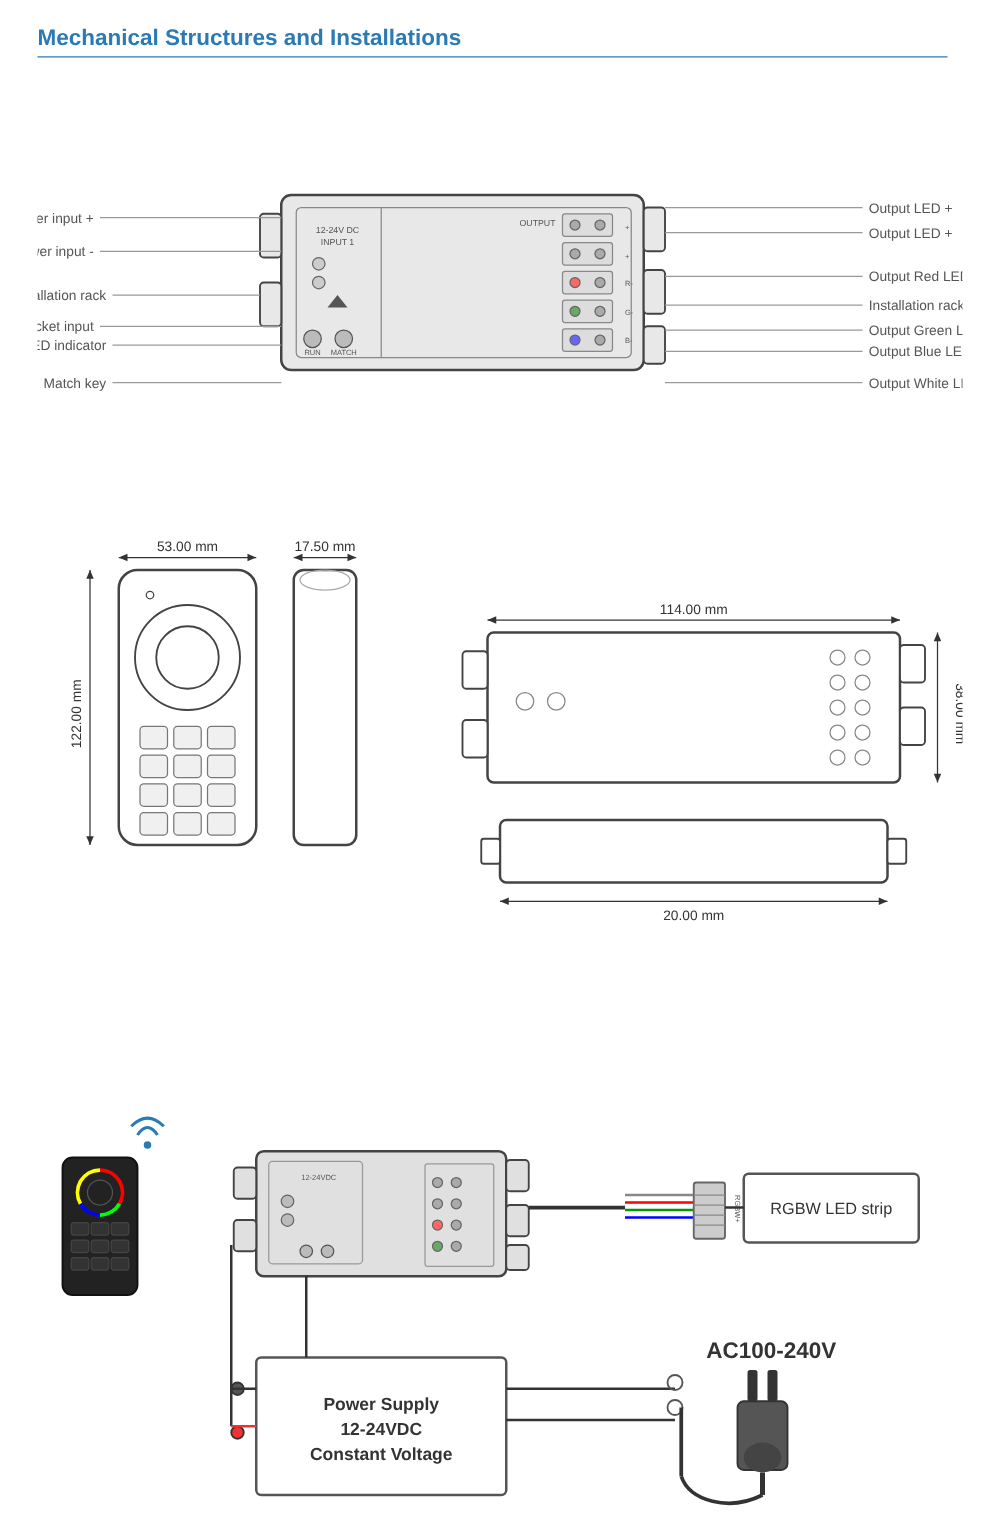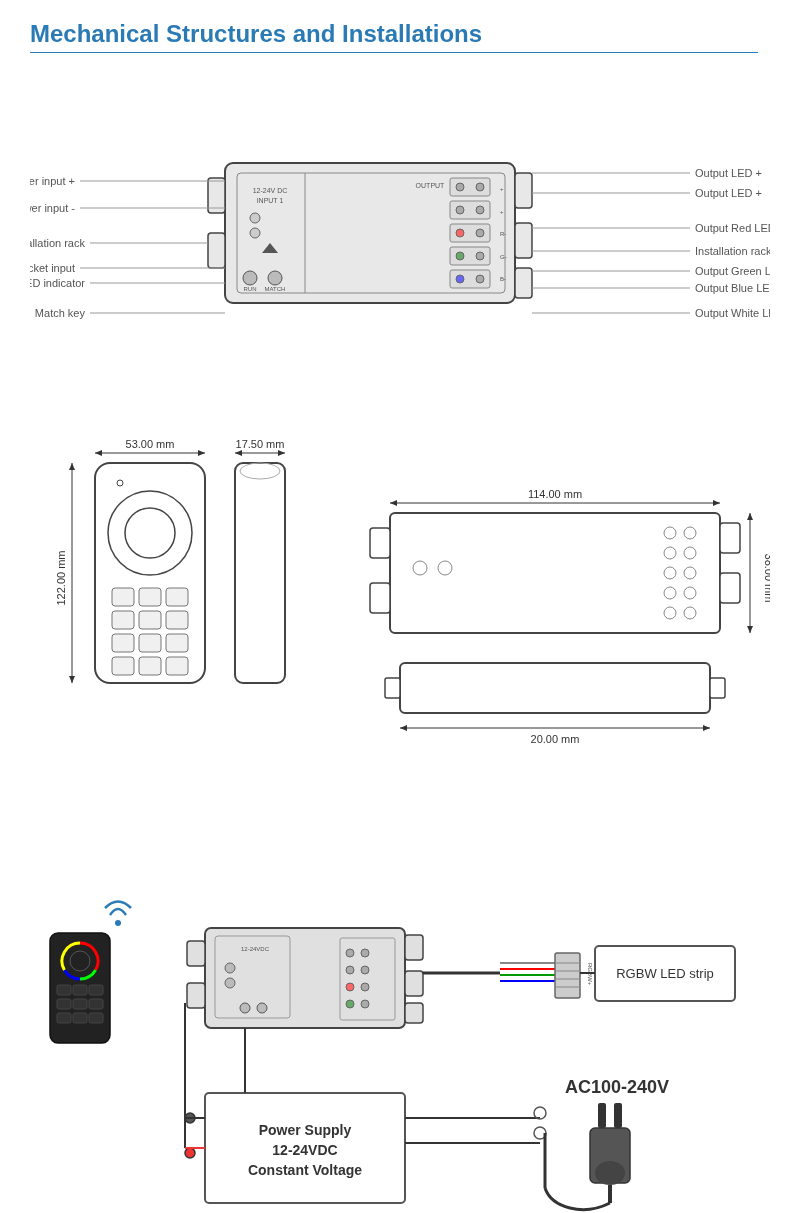--- a/index.html
+++ b/index.html
@@ -9,21 +9,21 @@
       width: 788px;
       min-height: 1213px;
       color: #333;
       font-size: 12px;
     }
     .page {
       padding: 20px 30px;
     }
     h2 {
       color: #2a7bb5;
-      font-size: 24px;
+      font-size: 18px;
       font-weight: bold;
       margin-bottom: 20px;
       border-bottom: 1px solid #2a7bb5;
       padding-bottom: 4px;
     }
     
     .mechanical-section {
       margin-bottom: 30px;
     }
     

